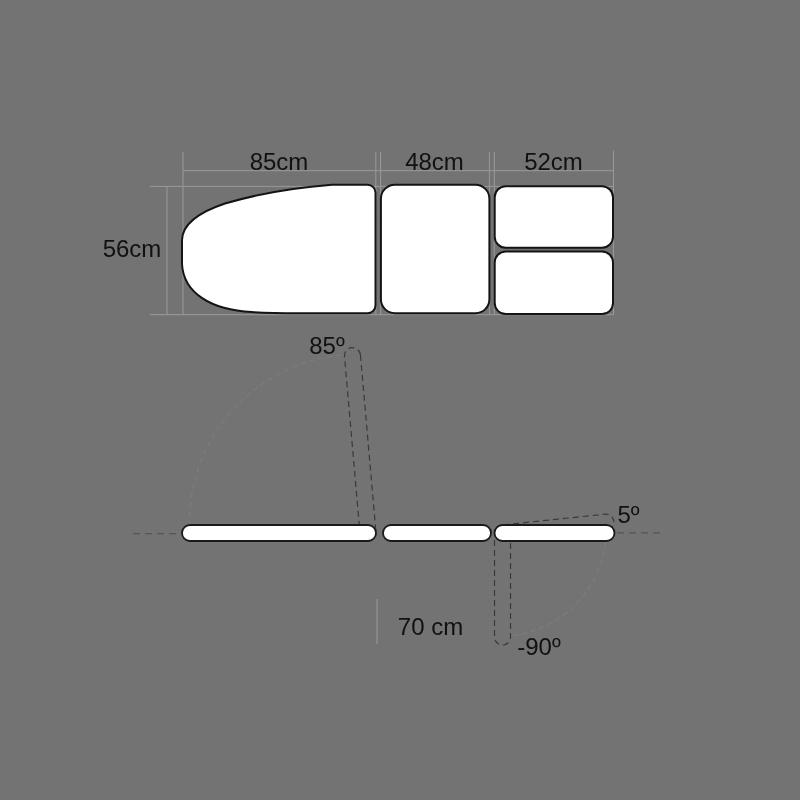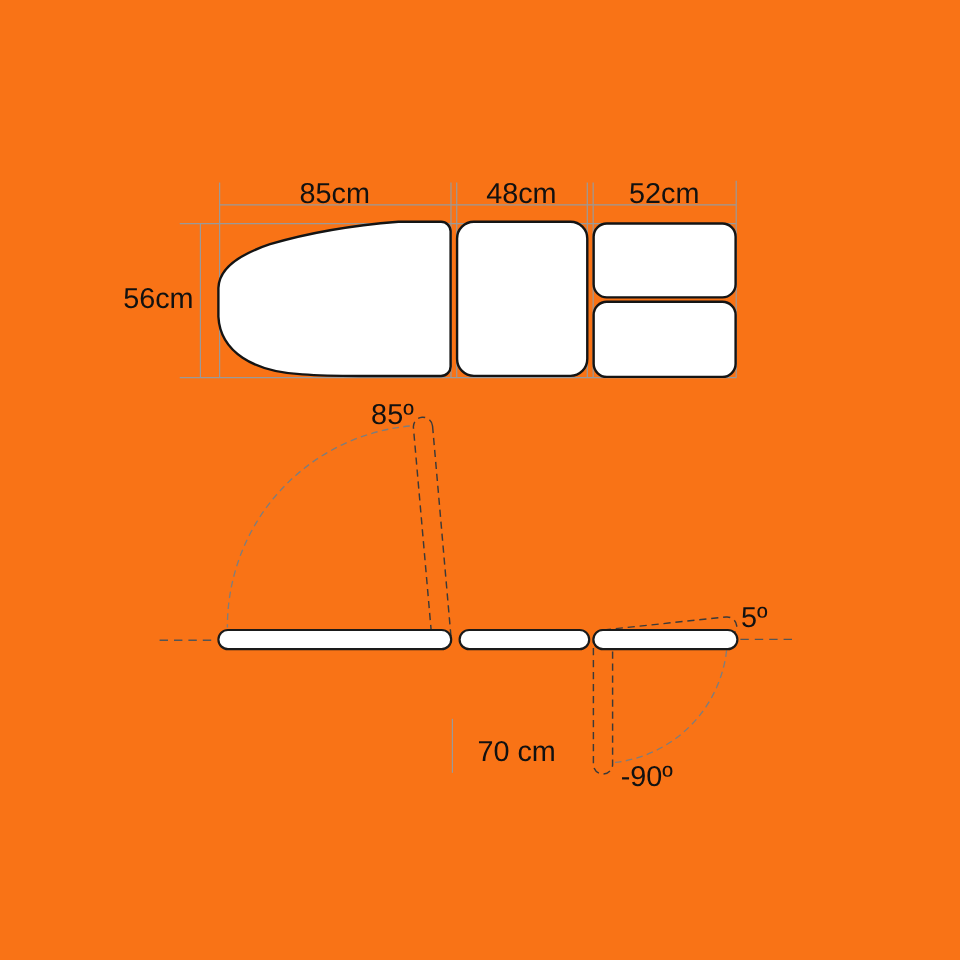--- a/index.html
+++ b/index.html
@@ -1,16 +1,16 @@
 <!DOCTYPE html>
 <html><head>
 <meta charset="utf-8">
 <style>
   html,body{margin:0;padding:0;background:#ffffff;}
-  .wrap{width:800px;height:800px;position:relative;background:#f97316;}
+  .wrap{width:800px;height:800px;position:relative;background:#737373;}
   svg{position:absolute;left:0;top:0;}
   text{font-family:"Liberation Sans", sans-serif;fill:#111;}
 </style>
 </head>
 <body>
 <div class="wrap">
 <svg width="800" height="800" viewBox="0 0 800 800">
 
   <line x1="183" y1="170.7" x2="613.5" y2="170.7" stroke="#9a9a9a" stroke-width="1"></line>
 

